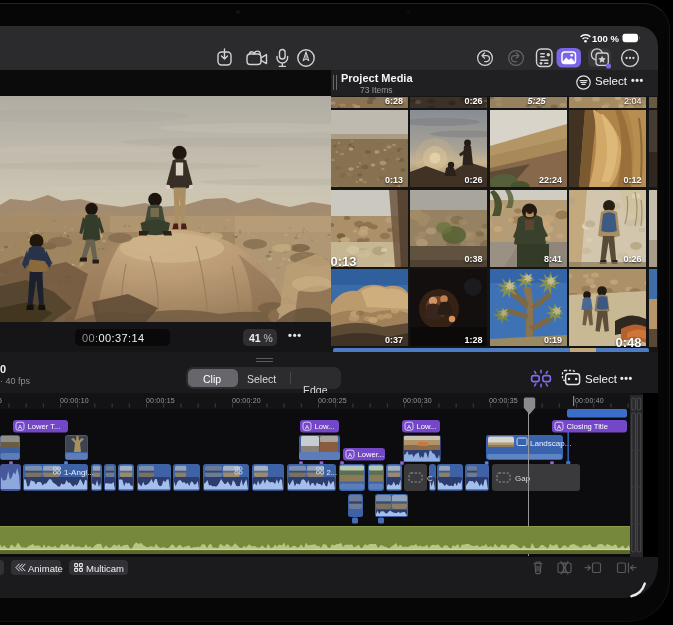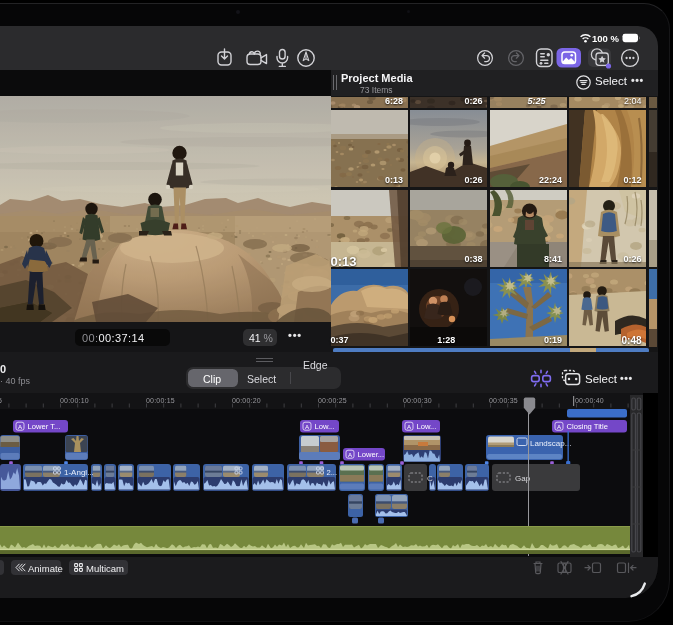--- a/index.html
+++ b/index.html
@@ -611,21 +611,21 @@
 <path d="M29.5 163.5 l16.5 1.8 2 9.5 q-10.2 3.6 -20.5 0 z" fill="#8a6a3c"></path>
 <path d="M27 154 l-5 14 3 5 4.4-8 z M46 154 l6 13 -2.6 5 -5.4-8 z" fill="#28334a"></path>
 <path d="M29.8 176 l-2 32 4.6 1 3.8-25 3 25 4.6-1 -1.4-32 z" fill="#1c202e"></path>
 <path d="M27 208.5 h6.4 l0.4 5.4 h-7.4 z M38.6 208.5 h6.2 l0.8 5.4 h-7.2 z" fill="#14100c"></path>
 </g>
     </svg>
     <div class="abs" style="left:0;top:296px;width:331px;height:30px;background:#151517;"></div>
     <div class="abs" style="left:75px;top:303px;width:95px;height:17px;border-radius:5px;background:#090909;"></div>
     <div class="txt" style="left:82px;top:305.5px;font-size:11px;letter-spacing:0.4px;color:#8e8e93;">00:<span style="color:#f2f2f4;">00:37:14</span></div>
     <div class="abs" style="left:243px;top:303px;width:34px;height:17px;border-radius:5px;background:#2f2f31;"></div>
-    <div class="txt" style="left:249px;top:305.5px;font-size:10.5px;color:#f2f2f4;">41 <span style="color:#98989d;">%</span></div>
+    <div class="txt" style="left:249px;top:305.5px;font-size:10.5px;color:#f2f2f4;font-weight:bold;">41 <span style="color:#98989d;">%</span></div>
     <div class="txt" style="left:288px;top:303px;font-size:11px;font-weight:bold;color:#e8e8ea;letter-spacing:0.8px;">•••</div>
     <div class="abs" style="left:331px;top:44px;width:327px;height:285px;background:#151516;"></div>
     <div class="abs" style="left:331px;top:44px;width:327px;height:26px;background:#202022;"></div>
     <div class="abs" style="left:332.5px;top:49px;width:1.6px;height:15px;background:#6a6a6e;"></div>
     <div class="abs" style="left:335.5px;top:49px;width:1.6px;height:15px;background:#6a6a6e;"></div>
     <div class="txt" style="left:341px;top:46px;font-size:11px;font-weight:bold;color:#f4f4f6;">Project Media</div>
     <div class="txt" style="left:360px;top:58.5px;font-size:8.5px;color:#98989d;">73 Items</div>
     <svg class="abs" style="left:576px;top:49px;" width="15" height="15" viewBox="0 0 15 15">
 <circle cx="7.5" cy="7.5" r="6.7" fill="none" stroke="#e2e2e4" stroke-width="1.2"></circle>
 <path d="M4 5.6 h7 M4.9 7.5 h5.2 M5.9 9.4 h3.2" stroke="#e2e2e4" stroke-width="1.1" stroke-linecap="round"></path>
@@ -978,34 +978,34 @@
       <ellipse cx="23" cy="49" rx="5.5" ry="3.5" fill="#bfa077" opacity="0.67"></ellipse>
       <ellipse cx="57" cy="47" rx="4.2" ry="2.7" fill="#c4a272" opacity="0.67"></ellipse>
       <ellipse cx="42" cy="51" rx="4.6" ry="3.0" fill="#c4a272" opacity="0.94"></ellipse>
       <ellipse cx="81" cy="50" rx="3.3" ry="2.2" fill="#8a6c48" opacity="0.89"></ellipse>
       <ellipse cx="29" cy="44" rx="4.1" ry="2.6" fill="#8a6c48" opacity="0.61"></ellipse>
       <ellipse cx="37" cy="50" rx="4.2" ry="2.7" fill="#c4a272" opacity="0.63"></ellipse>
       <ellipse cx="38" cy="59" rx="3.9" ry="2.5" fill="#8a6c48" opacity="0.85"></ellipse>
       <path d="M0 58 Q26 50 52 58 L77 54 77 77 0 77 Z" fill="#5c4a36"></path>
       <path d="M0 68 Q30 60 58 68 L77 64 77 77 0 77 Z" fill="#403326"></path>
     </svg>
-    <div class="txt" style="left:330.5px;top:308.5px;width:72.5px;text-align:left;font-size:9px;font-weight:bold;color:#fff;text-shadow:0 1px 2px rgba(0,0,0,.85);">0:37</div>
+    <div class="txt" style="left:330.5px;top:308.5px;width:72.5px;text-align:right;font-size:9px;font-weight:bold;color:#fff;text-shadow:0 1px 2px rgba(0,0,0,.85);">0:37</div>
     <svg class="abs" style="left:410px;top:243px;" width="77" height="78" viewBox="0 0 77 78" preserveAspectRatio="xMidYMid slice">
       <rect width="77" height="77" fill="#120f0e"></rect>
       <circle cx="29" cy="40" r="20" fill="#402718" opacity="0.8"></circle>
       <circle cx="27" cy="38" r="11" fill="#7c4a2a" opacity="0.8"></circle>
       <circle cx="23" cy="32" r="4.2" fill="#cf9266"></circle>
       <circle cx="34" cy="30" r="3.8" fill="#bf8054"></circle>
       <path d="M17 36 q6 -3 12 0 l3 13 q-9 3 -18 0 z" fill="#38261c"></path>
       <path d="M30 34 q5 -2.6 10 0 l2.6 11 q-7.6 2.6 -15.2 0 z" fill="#2a1d15"></path>
       <circle cx="42" cy="50" r="3.2" fill="#d89258"></circle>
       <rect y="58" width="77" height="19" fill="#0c0a09"></rect>
       <circle cx="63" cy="18" r="9" fill="#23242e" opacity="0.55"></circle>
     </svg>
-    <div class="txt" style="left:410px;top:308.5px;width:72.5px;text-align:center;font-size:9px;font-weight:bold;color:#fff;text-shadow:0 1px 2px rgba(0,0,0,.85);">1:28</div>
+    <div class="txt" style="left:410px;top:308.5px;width:72.5px;text-align:right;font-size:9px;font-weight:bold;color:#fff;text-shadow:0 1px 2px rgba(0,0,0,.85);">1:28</div>
     <svg class="abs" style="left:489.5px;top:243px;" width="77" height="78" viewBox="0 0 77 78" preserveAspectRatio="xMidYMid slice">
       <rect width="77" height="77" fill="#3e72b5"></rect>
       <rect width="77" height="14" fill="#3465a8"></rect>
       <path d="M35 77 L37 34 33 18 41 18 43 34 43 77 Z" fill="#8a7450"></path>
       <path d="M37 40 L20 26 24 21 39 34 Z M41 38 L58 23 62 27 45 40 Z M39 58 L60 47 62 52 43 62 Z M37 50 L16 44 17 39 38 45 Z" fill="#7c6844"></path>
       <polygon points="27.8,19.0 23.1,20.9 27.1,26.6 20.3,23.0 19.9,29.8 17.2,23.8 12.2,29.0 13.9,22.5 8.9,22.3 13.8,19.0 6.6,14.9 14.3,15.9 12.1,8.7 17.3,14.9 19.9,8.3 20.6,14.4 25.7,12.5 23.3,17.1" fill="#8a9150"></polygon>
       <polygon points="71.5,14.0 64.3,15.9 66.3,20.1 61.2,17.8 61.1,25.9 58.1,19.2 53.2,24.0 55.4,17.0 48.3,17.9 53.9,14.0 48.4,10.1 55.6,11.1 53.6,4.7 58.2,9.3 61.0,2.4 61.8,9.1 68.6,6.0 63.7,12.3" fill="#8a9150"></polygon>
       <polygon points="73.8,44.0 69.0,45.7 71.5,50.5 66.7,48.1 65.0,53.9 63.6,47.4 59.3,49.7 60.7,45.8 56.2,44.0 61.4,42.5 57.3,36.3 63.4,40.1 65.0,33.5 66.6,40.1 72.0,37.0 68.5,42.5" fill="#849050"></polygon>
       <polygon points="44.7,11.0 39.5,12.4 42.5,17.5 37.5,14.5 36.0,19.3 34.4,14.8 28.4,18.6 31.7,12.8 25.7,11.0 32.4,9.5 29.2,4.2 34.5,7.3 36.0,2.4 37.4,7.5 42.1,4.9 40.5,9.2" fill="#8a9150"></polygon>
       <polygon points="20.8,46.0 15.8,47.6 18.5,52.5 13.7,50.0 12.0,55.1 10.4,50.0 6.8,51.2 8.5,47.4 2.4,46.0 8.3,44.5 5.3,39.3 10.7,42.9 12.0,37.6 13.4,42.7 18.1,39.9 15.6,44.5" fill="#7c8848"></polygon>
@@ -1041,40 +1041,40 @@
       <path d="M27.5 27 q5.5 -3 11 0 l2 15 q-7.5 2.6 -15 0 z" fill="#8a7a5c"></path>
       <path d="M29 28.5 q4.5 -2.6 9 0 l1.4 11 q-5.9 2 -11.8 0 z" fill="#3c5880"></path>
       <path d="M28.5 42 l-2 20 4.2 0.8 2.6-15 2.4 15 4.2-0.8 -1.6-20 z" fill="#5c4c38"></path>
       <circle cx="18" cy="26" r="3.8" fill="#201810"></circle>
       <path d="M14 29.5 q4 -2.4 8 0 l1.6 11 q-5.6 2 -11.2 0 z" fill="#4a6890"></path>
       <path d="M15 41 l-1.6 15 3.4 0.6 2-11 1.8 11 3.4-0.6 -1.2-15 z" fill="#6e5c44"></path>
       <path d="M46 52 Q62 42 77 50 L77 70 Q60 62 46 66 Z" fill="#2e2820"></path>
       <path d="M52 60 Q66 52 77 58 L77 74 Q64 68 52 72 Z" fill="#b5622e"></path>
       <path d="M58 64 Q68 58 77 62 L77 70 Q66 66 58 69 Z" fill="#d07838" opacity="0.9"></path>
     </svg>
-    <div class="txt" style="left:569px;top:308.5px;width:72.5px;text-align:right;font-size:10px;font-weight:bold;color:#fff;text-shadow:0 1px 2px rgba(0,0,0,.85);">0:48</div>
+    <div class="txt" style="left:569px;top:308.5px;width:72.5px;text-align:right;font-size:13px;font-weight:bold;color:#fff;text-shadow:0 1px 2px rgba(0,0,0,.85);">0:48</div>
     <svg class="abs" style="left:648.5px;top:243px;" width="8" height="78" viewBox="0 0 8 78" preserveAspectRatio="xMidYMid slice">
       <rect width="8" height="78" fill="#3e6ea8"></rect>
       <rect y="30" width="8" height="30" fill="#b69468"></rect>
       <rect y="60" width="8" height="18" fill="#5a4836"></rect>
     </svg>
     <div class="abs" style="left:333px;top:322px;width:316px;height:4.5px;border-radius:2px;background:#4e7cc2;"></div>
     <div class="abs" style="left:570px;top:322px;width:26px;height:4.5px;background:#c2a87c;"></div>
     <div class="abs" style="left:0;top:326px;width:658px;height:228px;background:#0c0c0e;"></div>
     <div class="abs" style="left:0;top:326px;width:658px;height:41px;background:#1a1a1c;"></div>
     <div class="abs" style="left:256px;top:331.5px;width:17px;height:1.6px;background:#5c5c60;"></div>
     <div class="abs" style="left:256px;top:334.5px;width:17px;height:1.6px;background:#5c5c60;"></div>
     <div class="txt" style="left:0px;top:337px;font-size:11px;font-weight:bold;color:#ededef;">0</div>
     <div class="txt" style="left:0px;top:350px;font-size:9px;color:#8e8e93;">· 40 fps</div>
     <div class="abs" style="left:186px;top:341px;width:155px;height:22px;border-radius:7px;background:#2c2c2e;"></div>
     <div class="abs" style="left:188px;top:343px;width:49.7px;height:18px;border-radius:5.5px;background:#66666c;"></div>
     <div class="txt" style="left:203px;top:346.5px;font-size:10.5px;color:#fff;">Clip</div>
     <div class="txt" style="left:247px;top:346.5px;font-size:10.5px;color:#dcdce0;">Select</div>
     <div class="abs" style="left:289.5px;top:346px;width:1px;height:12px;background:#48484c;"></div>
-    <div class="txt" style="left:303px;top:333px;font-size:10.5px;color:#dcdce0;">Edge</div>
+    <div class="txt" style="left:303px;top:358px;font-size:10.5px;color:#dcdce0;">Edge</div>
     <svg class="abs" style="left:529px;top:341px;" width="24" height="23" viewBox="0 0 24 23">
 <g stroke="#7f6cf0" fill="none" stroke-width="1.6" stroke-linecap="round">
 <rect x="2.6" y="8.6" width="7.6" height="6" rx="2.2"></rect>
 <rect x="13.8" y="8.6" width="7.6" height="6" rx="2.2"></rect>
 <path d="M12 3.4 v2.4 M12 17.4 v2.4 M5.6 4.4 l1.2 2 M18.4 4.4 l-1.2 2 M5.6 18.8 l1.2-2 M18.4 18.8 l-1.2-2"></path>
 </g>
     </svg>
     <svg class="abs" style="left:561px;top:343px;" width="21" height="18" viewBox="0 0 21 18">
 <g fill="none" stroke="#e2e2e4" stroke-width="1.3">
 <rect x="1.5" y="1.5" width="12.5" height="10" rx="2.5" stroke-dasharray="2.2 1.7"></rect>

